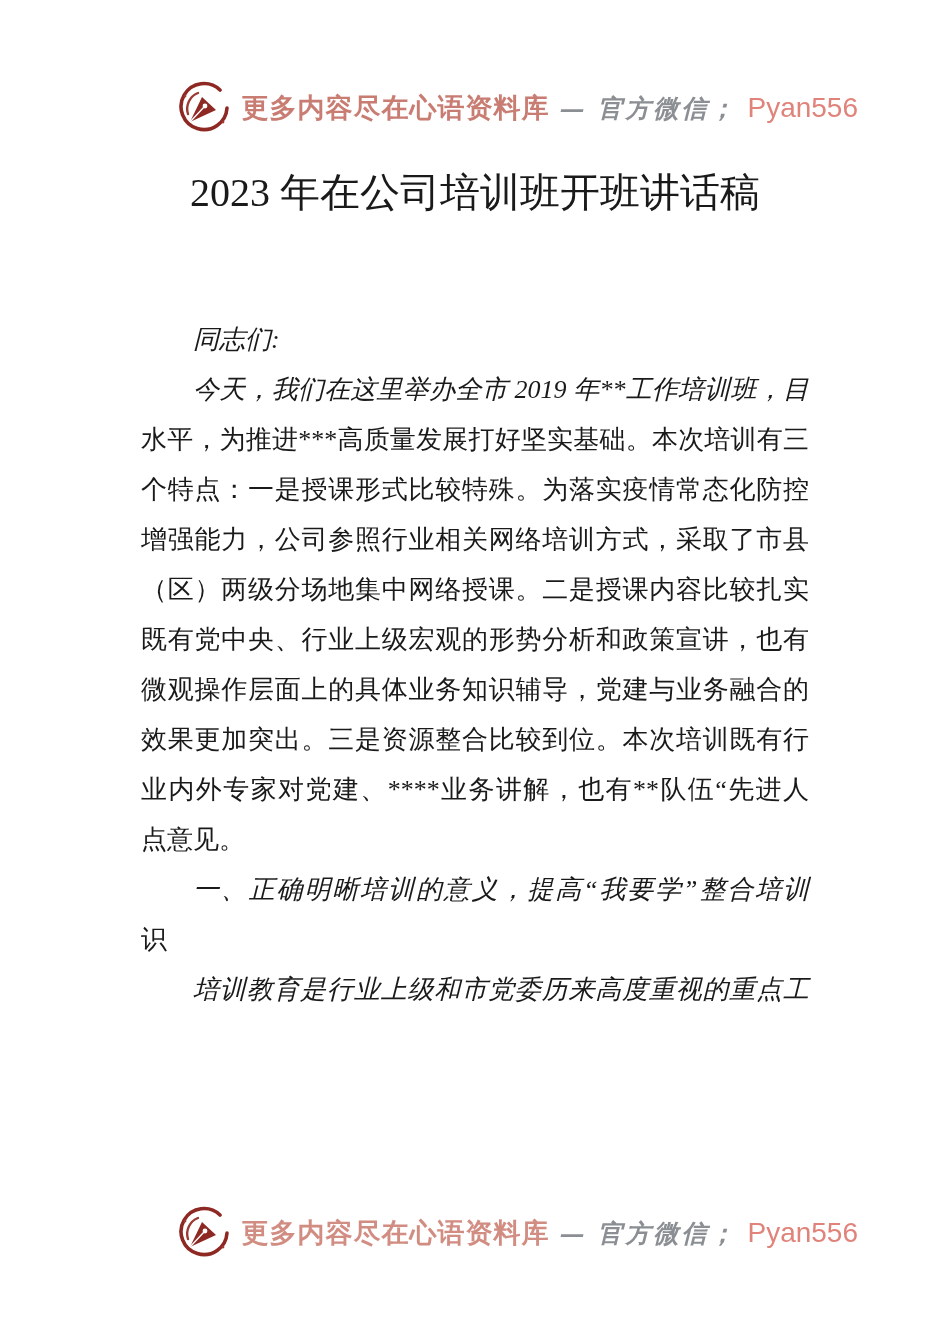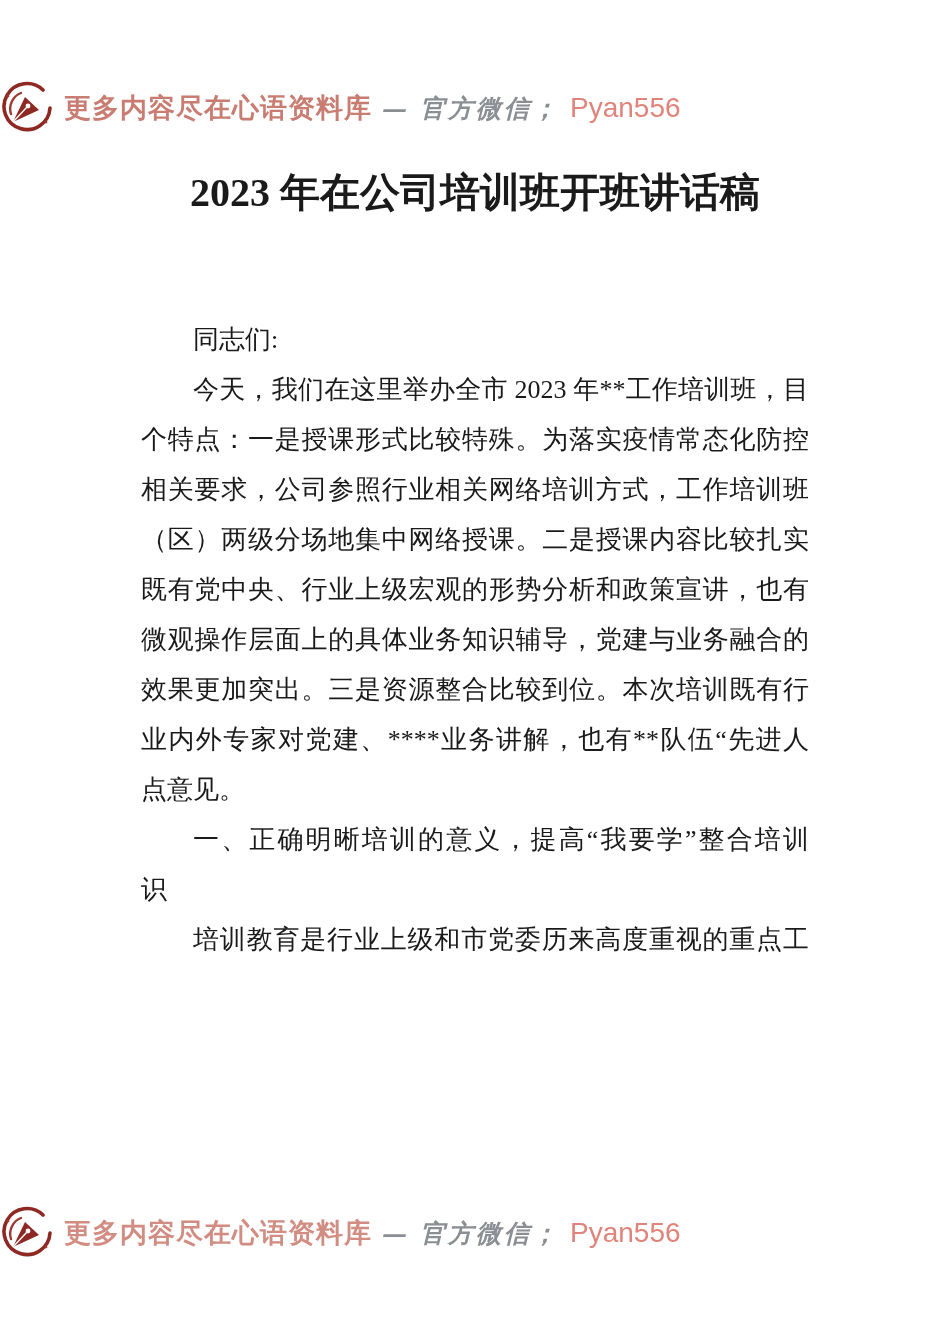--- a/index.html
+++ b/index.html
@@ -24,21 +24,21 @@
     overflow:hidden;
   }
   
   .watermark{
     position:absolute;
     left:0;
     width:858px;
     height:60px;
     display:flex;
     align-items:center;
-    justify-content:flex-start;
+    justify-content:flex-end;
     gap:10px;
     white-space:nowrap;
   }
   .watermark.header{top:78px;}
   .watermark.footer{top:1203px;}
   .wm-logo{width:54px;height:54px;flex:0 0 auto;}
   .wm-brand{
     font-family:"Liberation Serif","DejaVu Serif",serif;
     font-weight:bold;
     font-size:27px;
@@ -61,21 +61,21 @@
   .watermark.footer .wm-brand{color:#d28d83;}
   
   .doc-title{
     position:absolute;
     top:166px;
     left:0;
     width:950px;
     height:54px;
     line-height:54px;
     text-align:center;
-    font-weight:bold;
+    font-weight:normal;
     font-size:40px;
     color:var(--text-black);
     font-family:"Liberation Serif","DejaVu Serif",serif;
   }
   
   .doc-body{
     position:absolute;
     top:315px;
     left:141px;
     width:668px;
@@ -84,21 +84,21 @@
     height:50px;
     line-height:50px;
     font-size:26px;
     color:var(--text-black);
     font-family:"Liberation Serif","DejaVu Serif",serif;
     text-align:justify;
     text-align-last:left;
     overflow:visible;
   }
   .line.justify{text-align-last:justify;}
-  .line.indent{text-indent:2em;}
+  .line.indent{text-indent:2em;font-style:italic;}
 </style>
 </head>
 <body>
 
 <div class="page">
 
   <div class="watermark header">
     <svg class="wm-logo" viewBox="0 0 54 54" aria-hidden="true">
       <path d="M43 9 A 23 23 0 1 0 50 27" fill="none" stroke="#8e2823" stroke-width="3.6" stroke-linecap="round"></path>
       <path d="M21 12 A 17 17 0 0 0 11 33" fill="none" stroke="#9c3a33" stroke-width="2.4" stroke-linecap="round"></path>
@@ -111,23 +111,24 @@
     <span class="wm-brand">更多内容尽在心语资料库</span>
       <span class="wm-script">—</span>
       <span class="wm-script">官方微信；</span>
     <span class="wm-account">Pyan556</span>
   </div>
 
   <div class="doc-title">2023 年在公司培训班开班讲话稿</div>
 
   <div class="doc-body">
       <div class="line indent">同志们:</div>
-      <div class="line indent justify">今天，我们在这里举办全市 2023 年**工作培训班，目</div>
+      <div class="line indent justify">今天，我们在这里举办全市 2019 年**工作培训班，目</div>
+      <div class="line justify">水平，为推进***高质量发展打好坚实基础。本次培训有三</div>
       <div class="line justify">个特点：一是授课形式比较特殊。为落实疫情常态化防控</div>
-      <div class="line justify">相关要求，公司参照行业相关网络培训方式，工作培训班</div>
+      <div class="line justify">增强能力，公司参照行业相关网络培训方式，采取了市县</div>
       <div class="line justify">（区）两级分场地集中网络授课。二是授课内容比较扎实</div>
       <div class="line justify">既有党中央、行业上级宏观的形势分析和政策宣讲，也有</div>
       <div class="line justify">微观操作层面上的具体业务知识辅导，党建与业务融合的</div>
       <div class="line justify">效果更加突出。三是资源整合比较到位。本次培训既有行</div>
       <div class="line justify">业内外专家对党建、****业务讲解，也有**队伍“先进人</div>
       <div class="line">点意见。</div>
       <div class="line indent justify">一、正确明晰培训的意义，提高“我要学”整合培训</div>
       <div class="line">识</div>
       <div class="line indent justify">培训教育是行业上级和市党委历来高度重视的重点工</div>
     </div>

